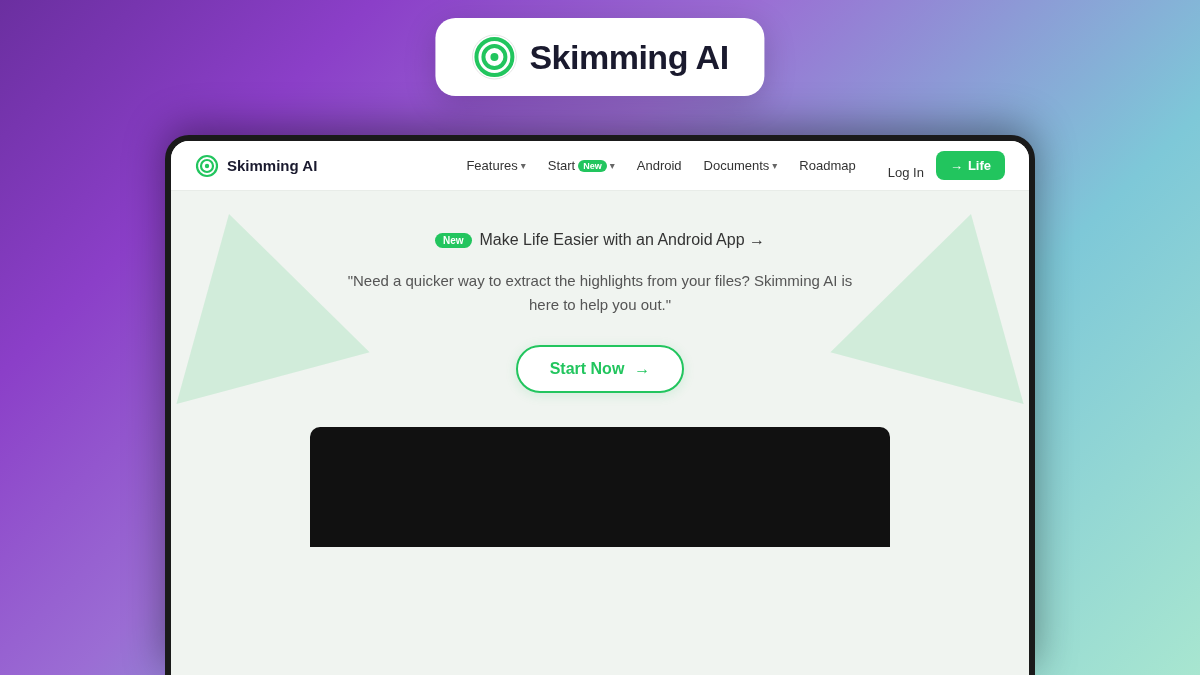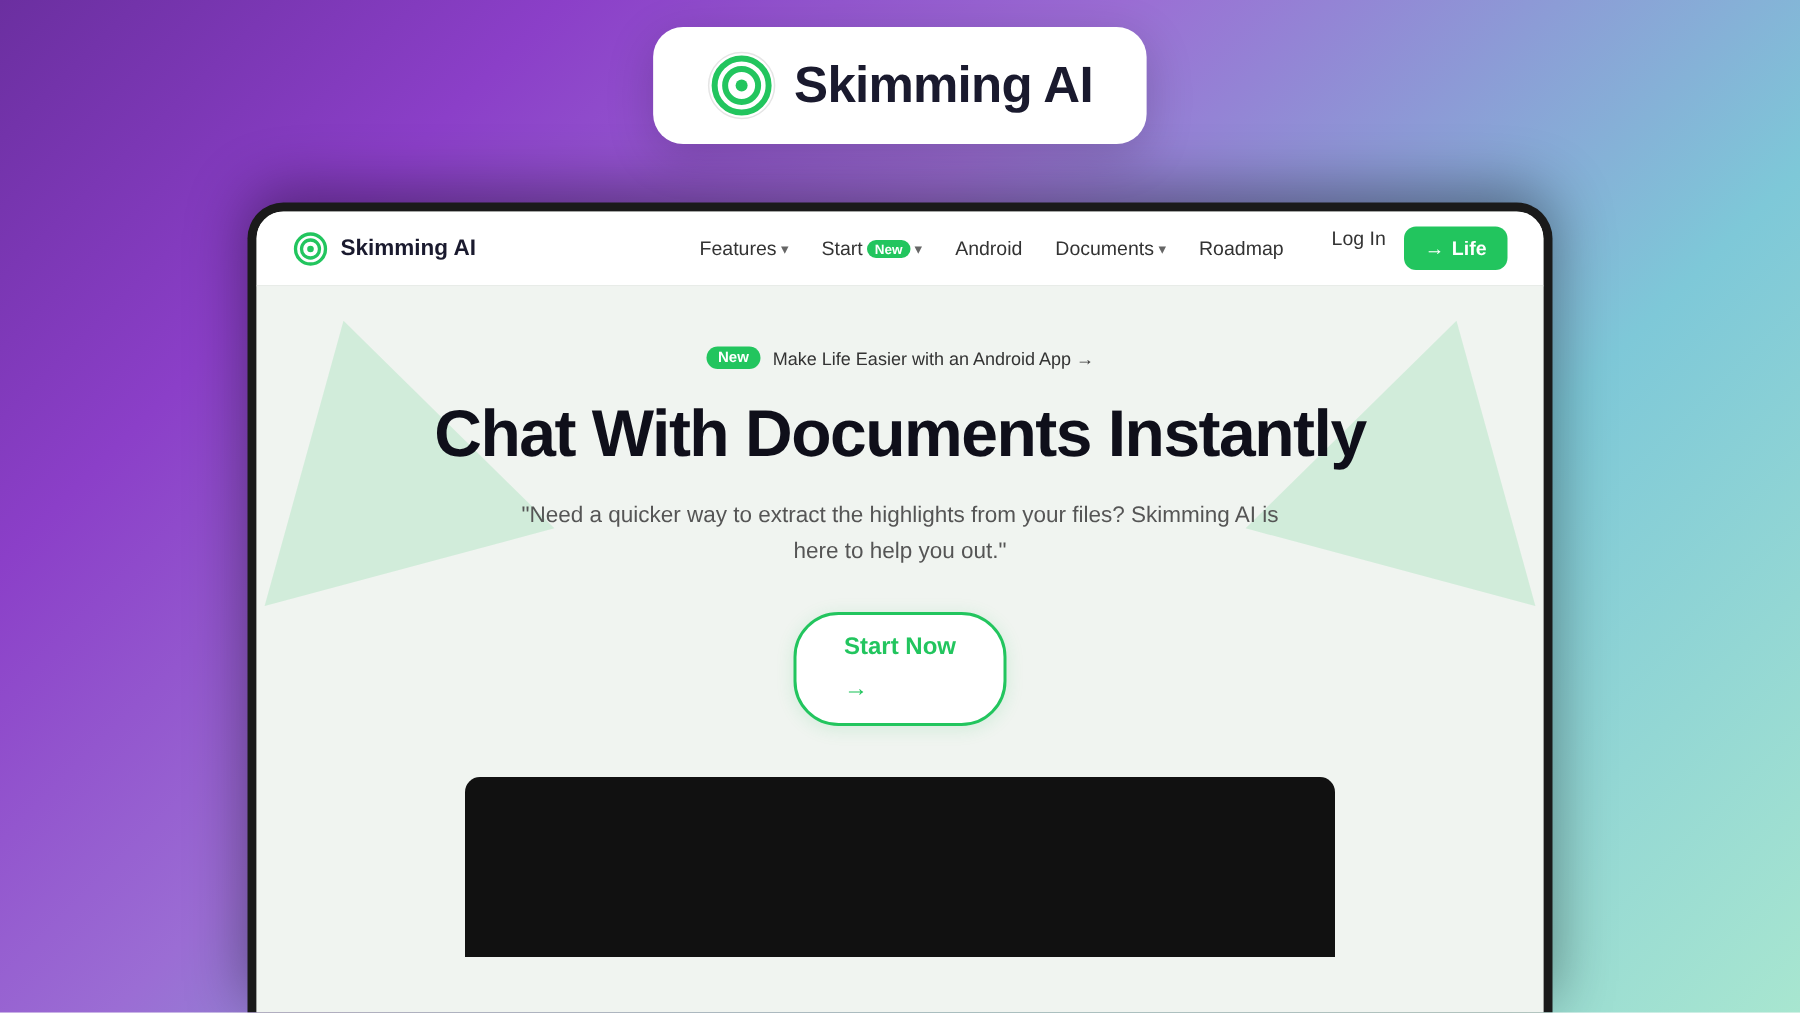--- a/index.html
+++ b/index.html
@@ -126,21 +126,21 @@
       font-weight: 600;
     }
 
     .nav-chevron {
       font-size: 10px;
       color: #666;
     }
 
     .nav-actions {
       display: flex;
-      align-items: flex-start;
+      align-items: flex-end;
       gap: 12px;
     }
 
     .nav-login {
       font-size: 13px;
       color: #333;
       text-decoration: none;
     }
 
     .nav-start {
@@ -208,21 +208,21 @@
     .announcement-new {
       background: #22c55e;
       color: white;
       font-size: 10px;
       font-weight: 700;
       padding: 2px 8px;
       border-radius: 10px;
     }
 
     .announcement-text {
-      font-size: 12px;
+      font-size: 16px;
       color: #333;
     }
 
     .hero-title {
       font-size: 44px;
       font-weight: 800;
       color: #0f0f1a;
       text-align: center;
       line-height: 1.1;
       margin-bottom: 18px;
@@ -248,21 +248,20 @@
       padding: 13px 32px;
       font-size: 16px;
       font-weight: 700;
       cursor: pointer;
       display: flex;
       align-items: flex-start;
       gap: 10px;
       margin-bottom: 30px;
       z-index: 1;
       box-shadow: 0 2px 12px rgba(34,197,94,0.15);
-      flex-direction: column;
     }
 
     .video-placeholder {
       width: 580px;
       height: 120px;
       background: #111;
       border-radius: 10px 10px 0 0;
       z-index: 1;
       margin-top: 4px;
     }
@@ -336,21 +335,20 @@
 
     <div class="hero">
       <div class="bg-triangle bg-triangle-left"></div>
       <div class="bg-triangle bg-triangle-right"></div>
 
       <div class="announcement-bar">
         <span class="announcement-new">New</span>
         <span class="announcement-text">Make Life Easier with an Android App →</span>
       </div>
 
-      <h1 class="hero-title">Chat With Documents Instantly</h1>
 
       <p class="hero-subtitle">"Need a quicker way to extract the highlights from your files? Skimming AI is here to help you out."</p>
 
       <button class="hero-cta">
         <span>Start Now</span>
         <span>→</span>
       </button>
 
       <div class="video-placeholder"></div>
     </div>

